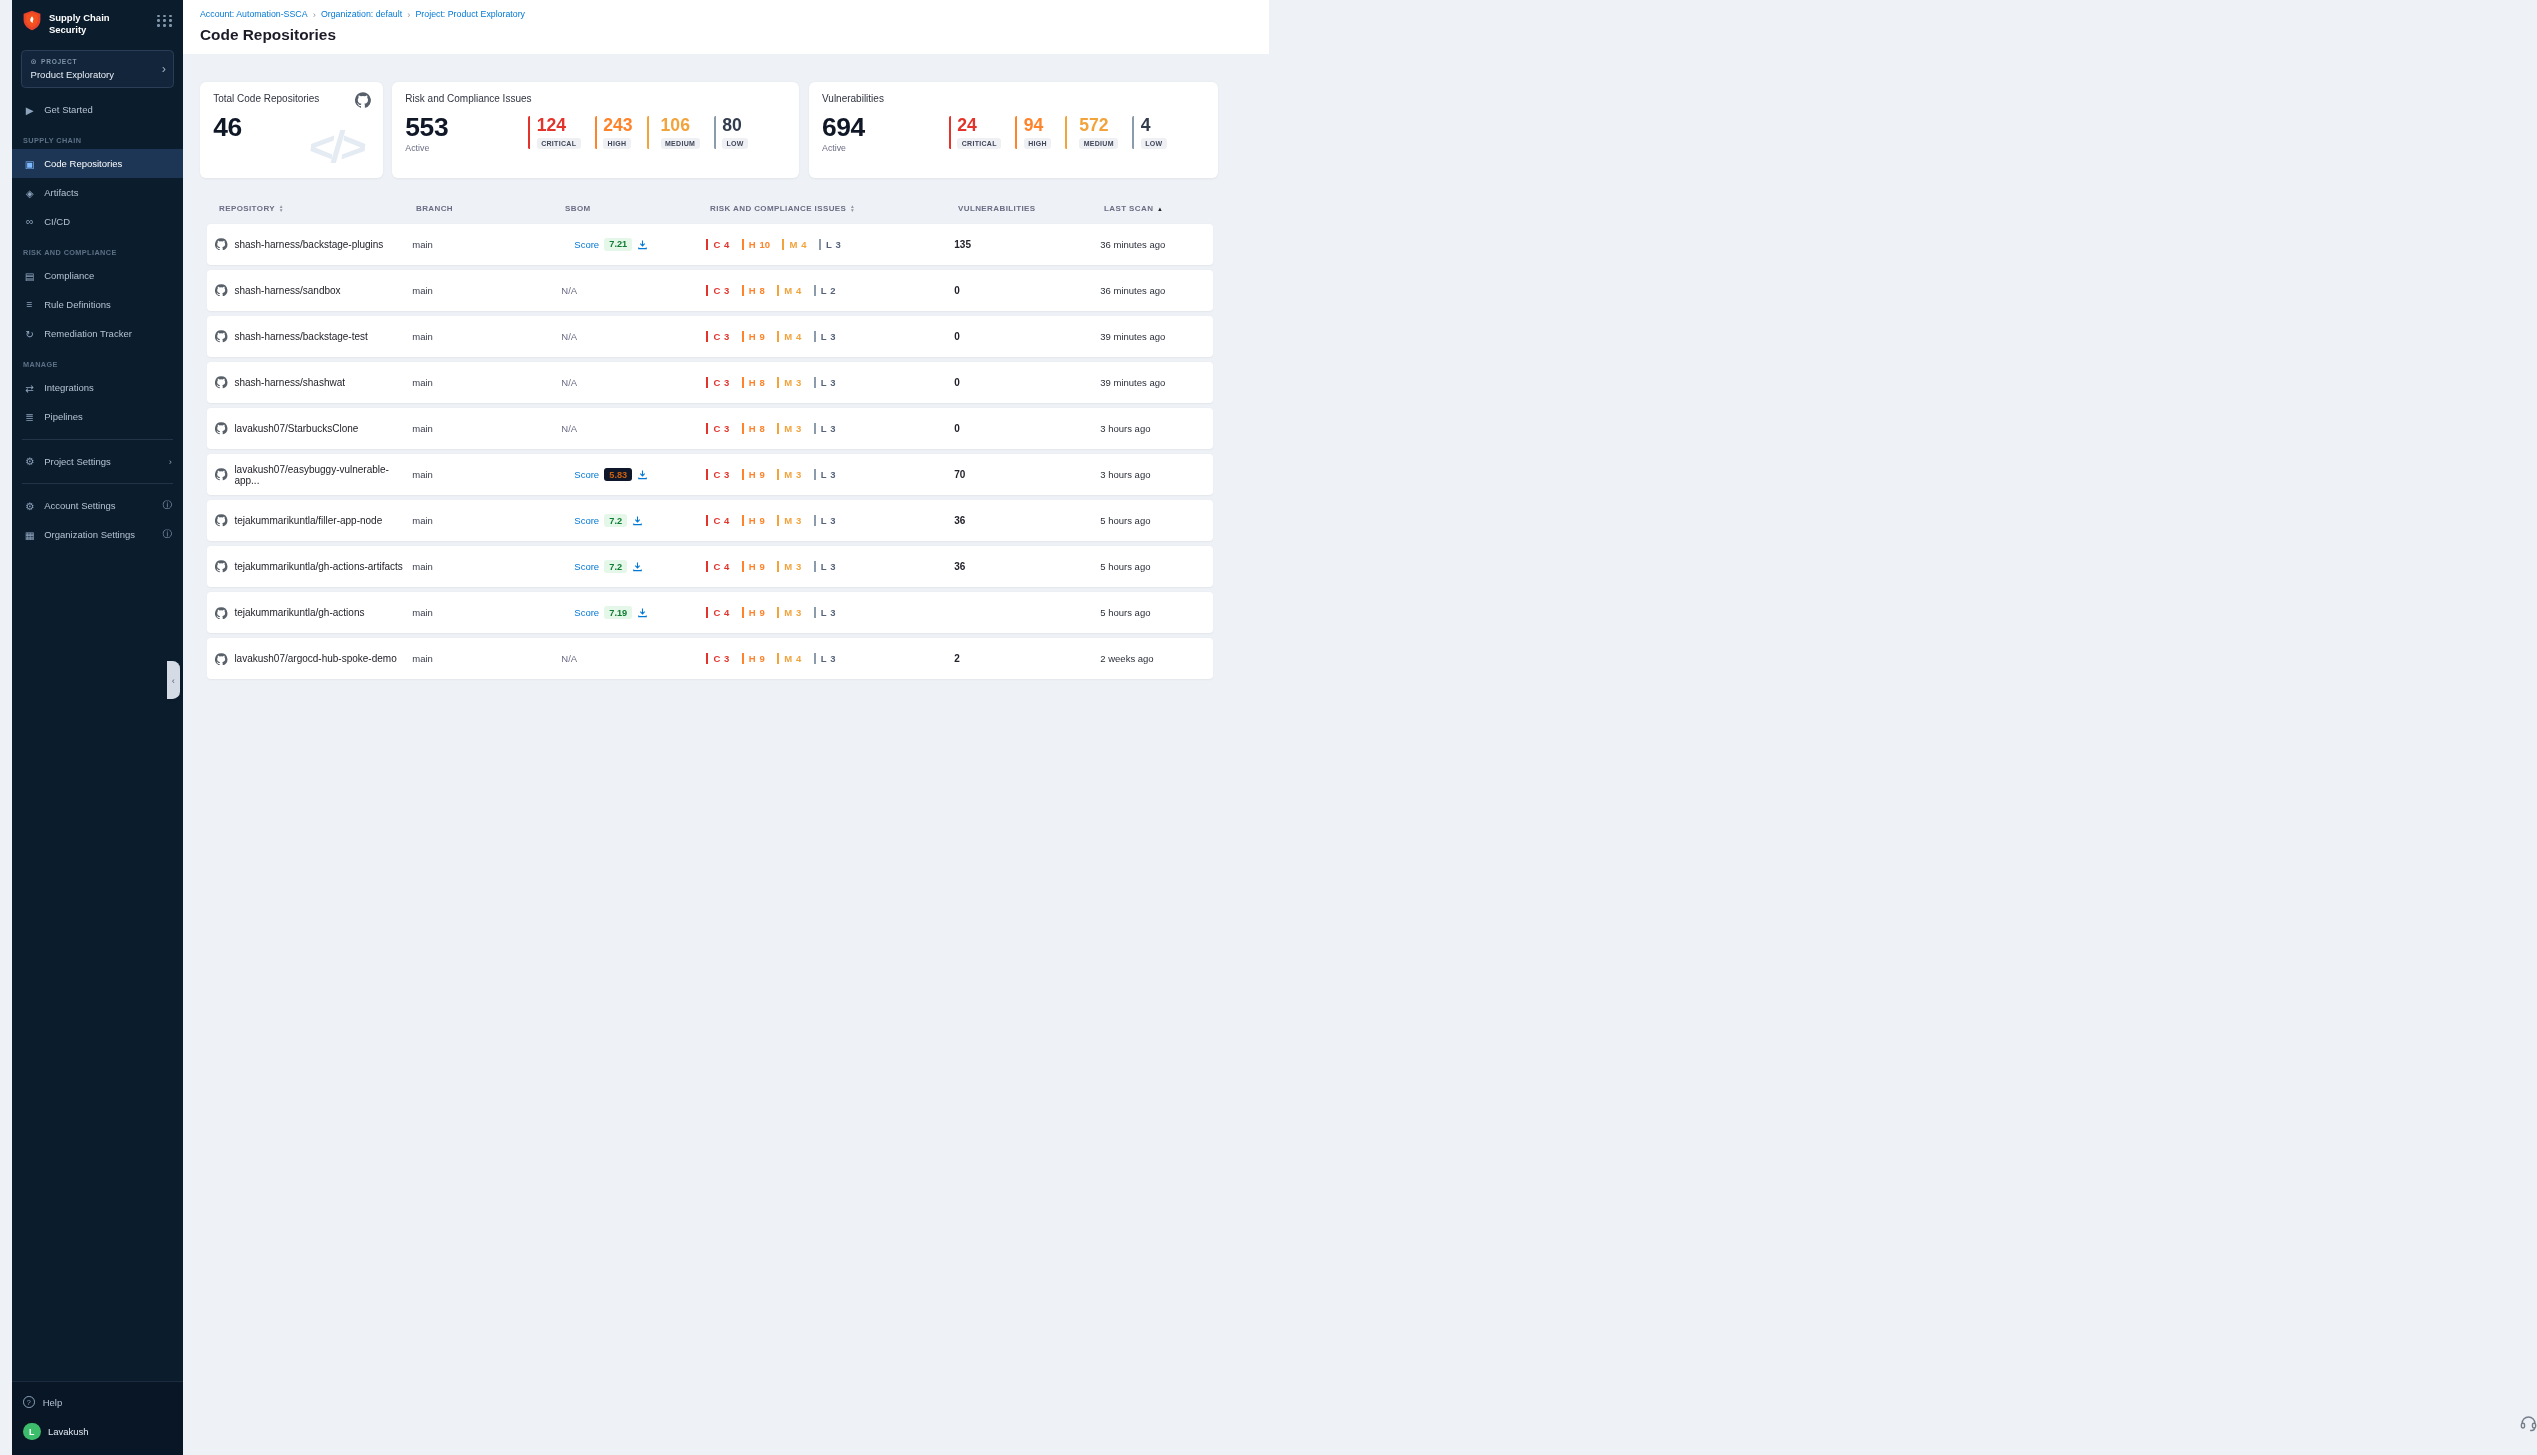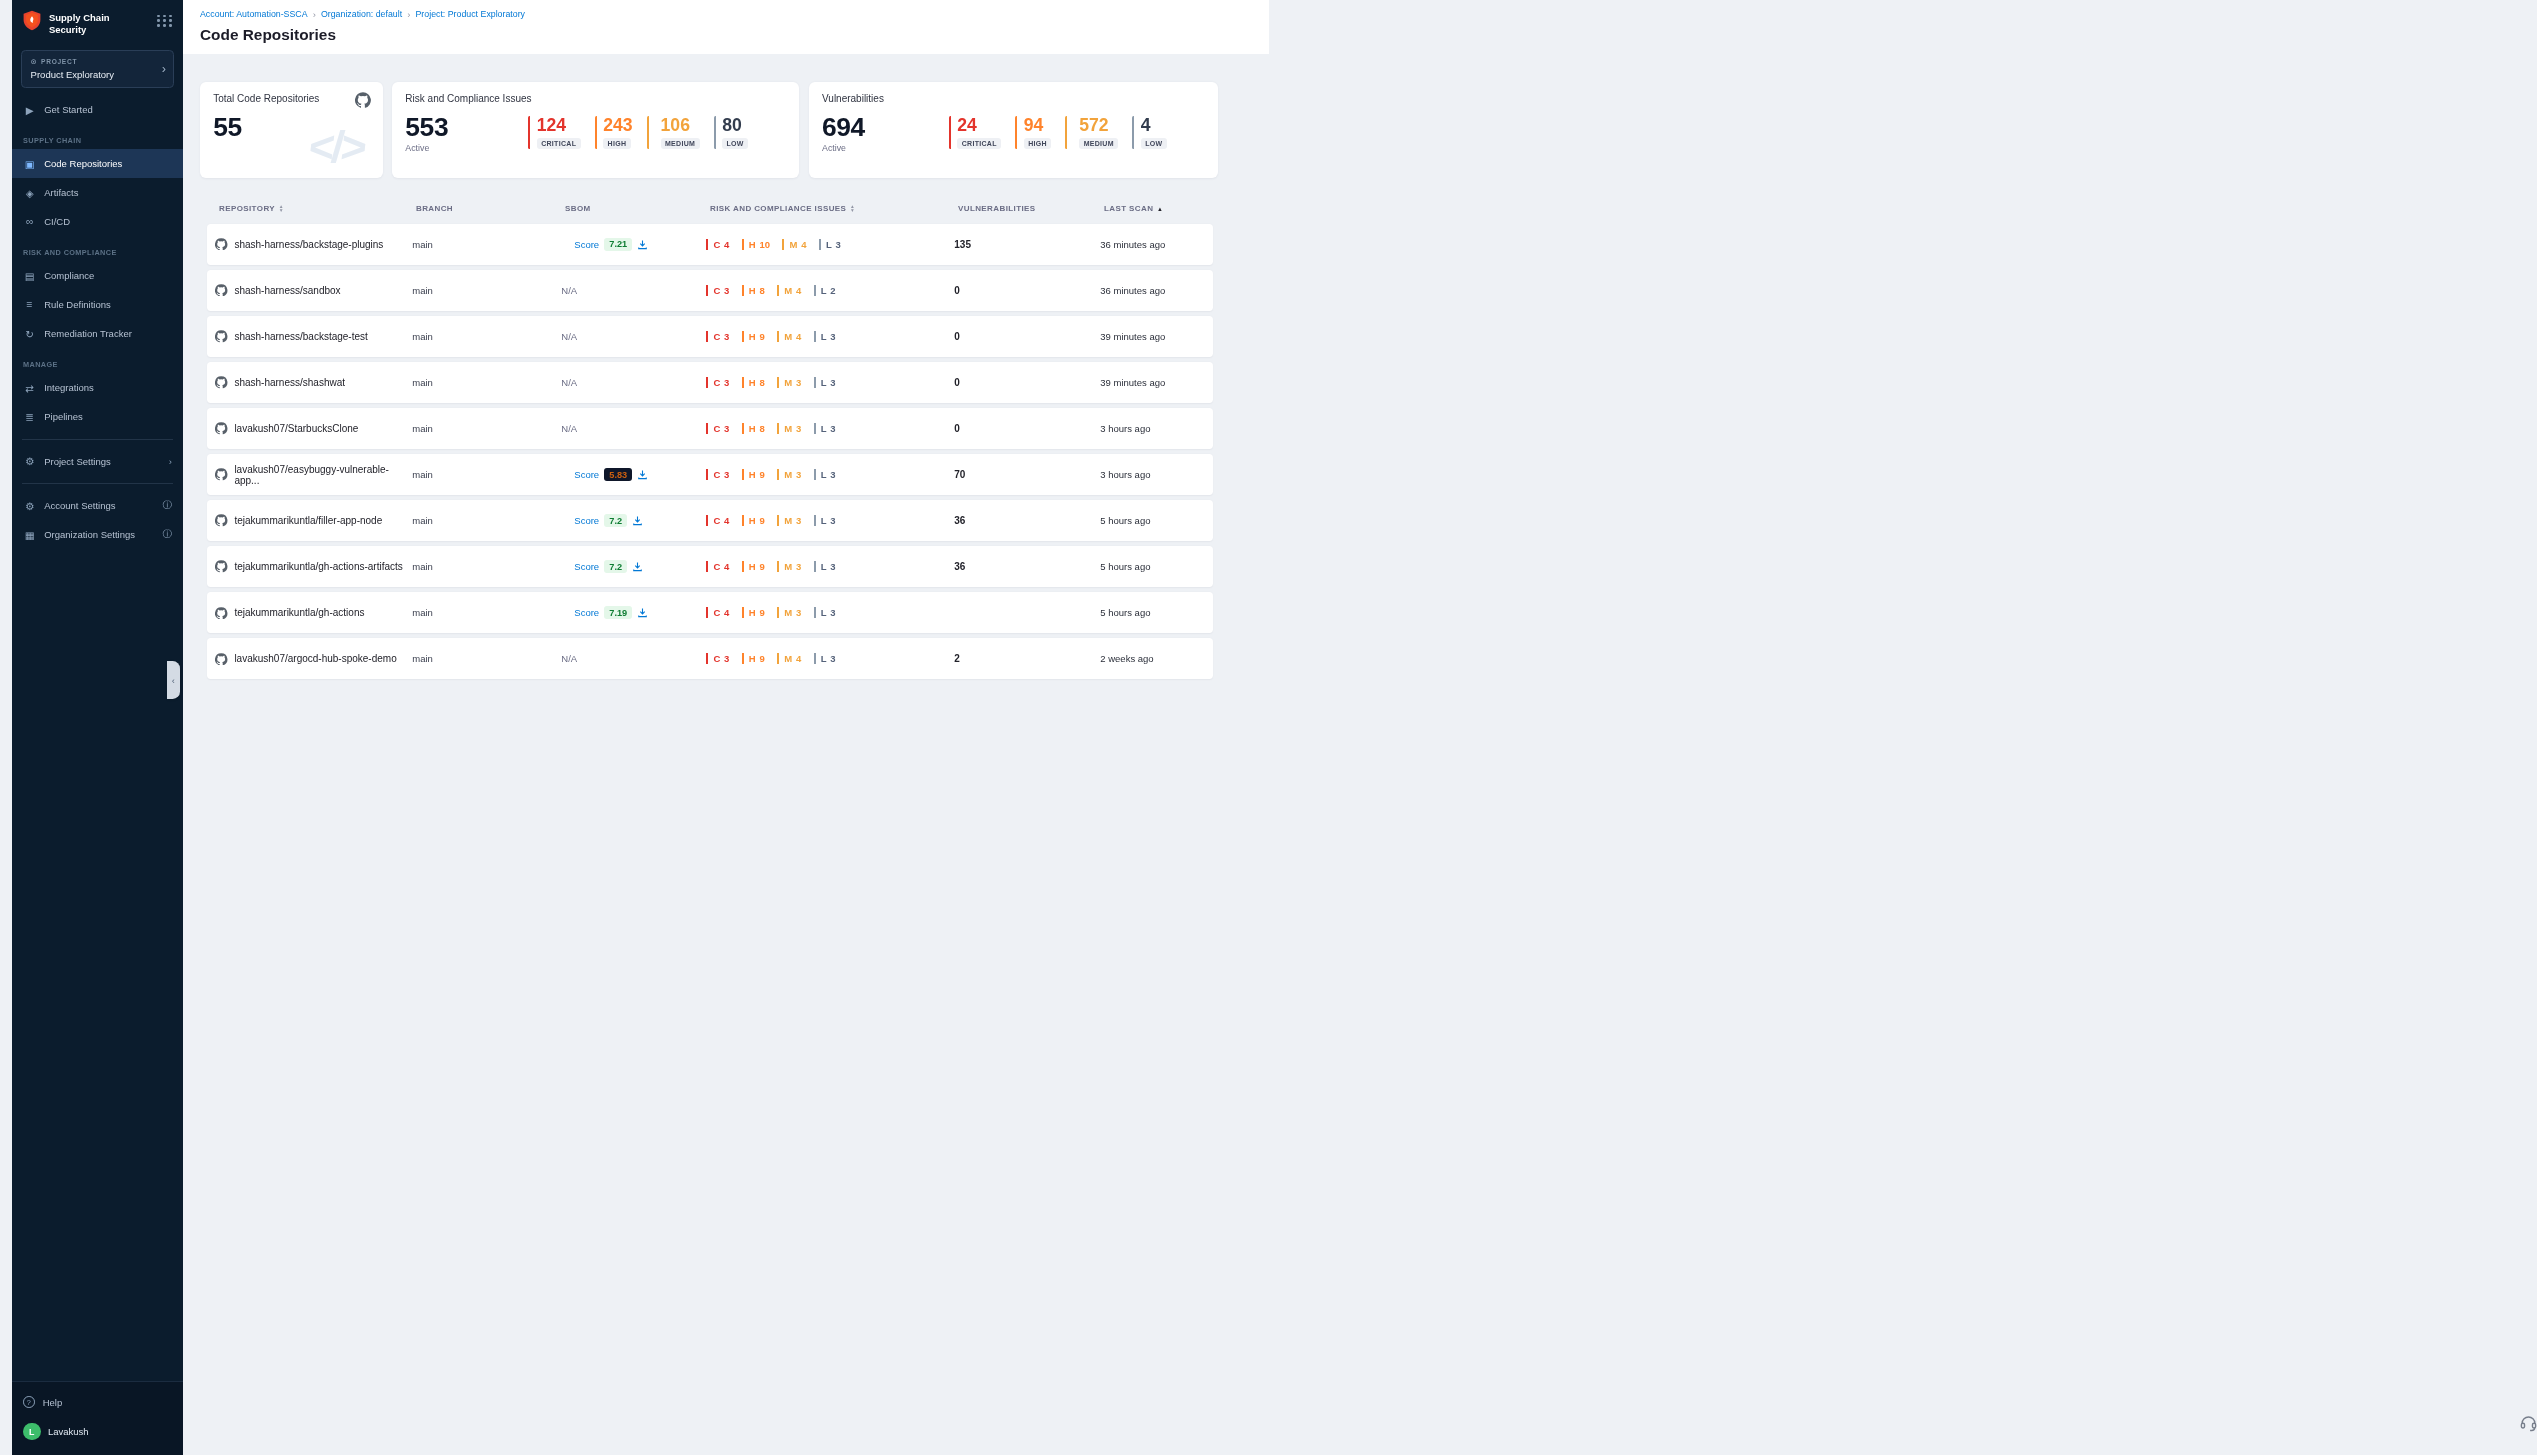--- a/index.html
+++ b/index.html
@@ -233,21 +233,21 @@
 
   <section class="content">
 
     <div class="cards">
 
       <div class="card card-repos">
         <div class="card-title">Total Code Repositories</div>
         <svg class="gh-corner" width="16" height="16" viewBox="0 0 24 24">
           <path fill="currentColor" d="M12 .3a12 12 0 0 0-3.8 23.4c.6.1.8-.3.8-.6v-2c-3.3.7-4-1.6-4-1.6-.6-1.4-1.4-1.8-1.4-1.8-1-.7.1-.7.1-.7 1.2.1 1.8 1.2 1.8 1.2 1 1.8 2.8 1.3 3.5 1 .1-.8.4-1.3.7-1.6-2.7-.3-5.5-1.3-5.5-5.9 0-1.3.5-2.4 1.2-3.2 0-.4-.5-1.6.2-3.2 0 0 1-.3 3.3 1.2a11.5 11.5 0 0 1 6 0c2.3-1.5 3.3-1.2 3.3-1.2.7 1.6.2 2.8.1 3.2.8.8 1.2 1.9 1.2 3.2 0 4.6-2.8 5.6-5.5 5.9.4.4.8 1.1.8 2.2v3.3c0 .3.2.7.8.6A12 12 0 0 0 12 .3"></path>
         </svg>
-        <div class="big-num">55</div>
+        <div class="big-num">46</div>
         <div class="code-mark">&lt;/&gt;</div>
       </div>
 
       <div class="card card-risk">
         <div class="card-title">Risk and Compliance Issues</div>
         <div class="card-body">
           <div>
             <div class="big-num">553</div>
             <div class="active-sub">Active</div>
           </div>

